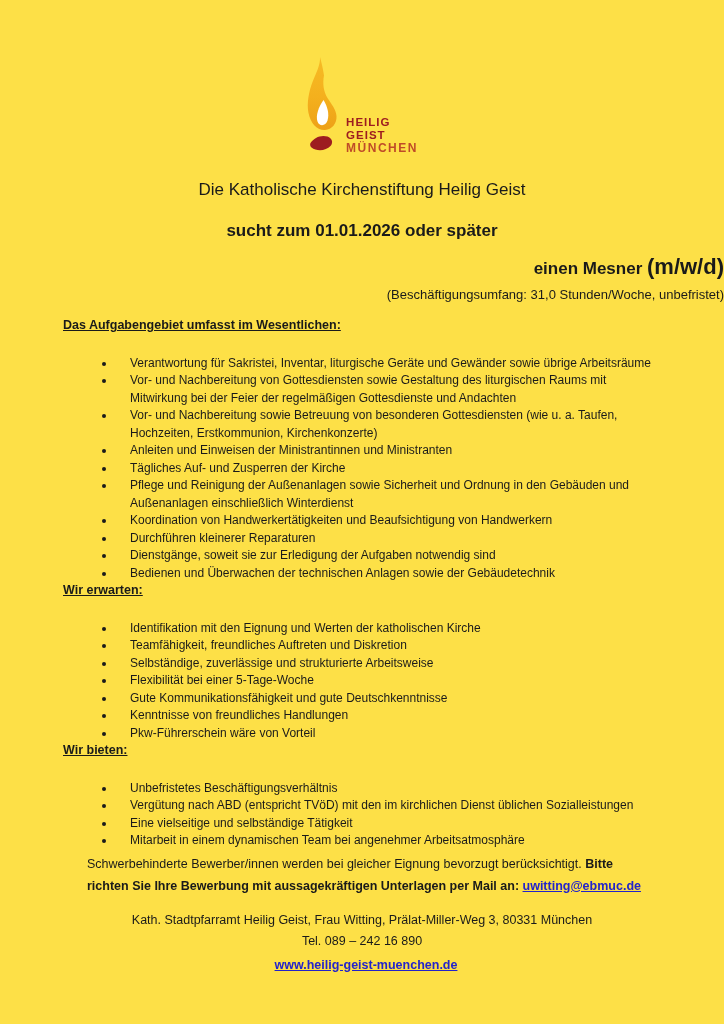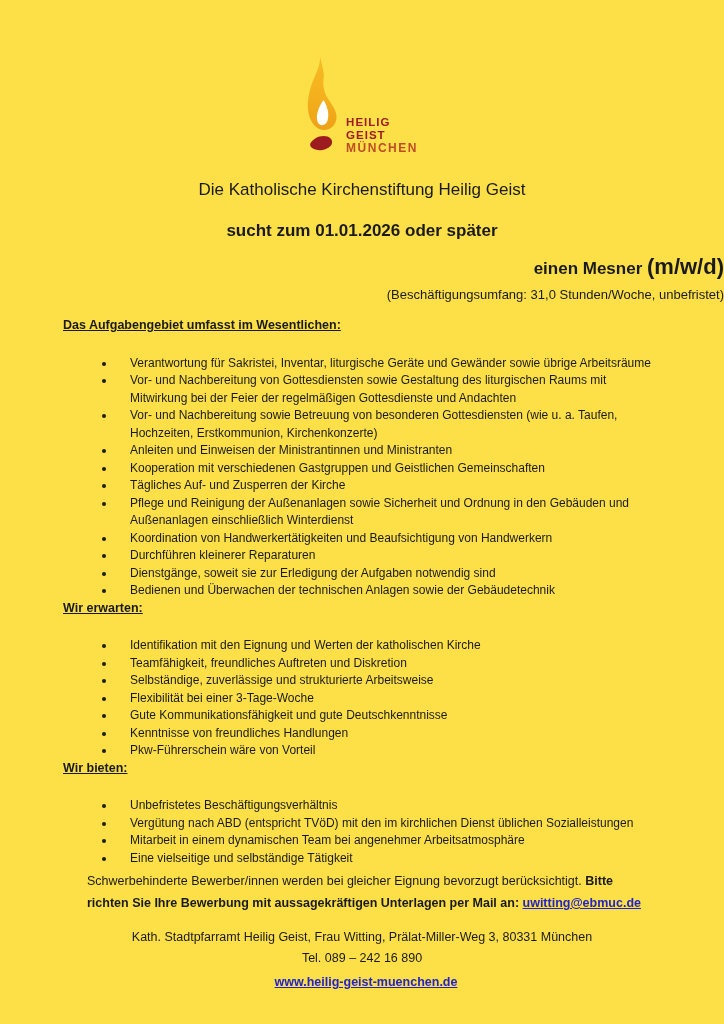--- a/index.html
+++ b/index.html
@@ -137,46 +137,45 @@
   <div class="t4">(Beschäftigungsumfang: 31,0 Stunden/Woche, unbefristet)</div>
 
   <div class="sections">
 
     <div class="sec-heading">Das Aufgabengebiet umfasst im Wesentlichen:</div>
     <ul class="bullets">
       <li>Verantwortung für Sakristei, Inventar, liturgische Geräte und Gewänder sowie übrige Arbeitsräume</li>
       <li>Vor- und Nachbereitung von Gottesdiensten sowie Gestaltung des liturgischen Raums mit Mitwirkung bei der Feier der regelmäßigen Gottesdienste und Andachten</li>
       <li>Vor- und Nachbereitung sowie Betreuung von besonderen Gottesdiensten (wie u. a. Taufen, Hochzeiten, Erstkommunion, Kirchenkonzerte)</li>
       <li>Anleiten und Einweisen der Ministrantinnen und Ministranten</li>
-      <li>Kooperation mit verschiedenen Gastgruppen und Geistlichen Gemeinschaften</li>
       <li>Tägliches Auf- und Zusperren der Kirche</li>
       <li>Pflege und Reinigung der Außenanlagen sowie Sicherheit und Ordnung in den Gebäuden und Außenanlagen einschließlich Winterdienst</li>
       <li>Koordination von Handwerkertätigkeiten und Beaufsichtigung von Handwerkern</li>
       <li>Durchführen kleinerer Reparaturen</li>
       <li>Dienstgänge, soweit sie zur Erledigung der Aufgaben notwendig sind</li>
       <li>Bedienen und Überwachen der technischen Anlagen sowie der Gebäudetechnik</li>
     </ul>
 
     <div class="sec-heading">Wir erwarten:</div>
     <ul class="bullets">
       <li>Identifikation mit den Eignung und Werten der katholischen Kirche</li>
       <li>Teamfähigkeit, freundliches Auftreten und Diskretion</li>
       <li>Selbständige, zuverlässige und strukturierte Arbeitsweise</li>
-      <li>Flexibilität bei einer 3-Tage-Woche</li>
+      <li>Flexibilität bei einer 5-Tage-Woche</li>
       <li>Gute Kommunikationsfähigkeit und gute Deutschkenntnisse</li>
       <li>Kenntnisse von freundliches Handlungen</li>
       <li>Pkw-Führerschein wäre von Vorteil</li>
     </ul>
 
     <div class="sec-heading">Wir bieten:</div>
     <ul class="bullets">
       <li>Unbefristetes Beschäftigungsverhältnis</li>
       <li>Vergütung nach ABD (entspricht TVöD) mit den im kirchlichen Dienst üblichen Sozialleistungen</li>
+      <li>Eine vielseitige und selbständige Tätigkeit</li>
       <li>Mitarbeit in einem dynamischen Team bei angenehmer Arbeitsatmosphäre</li>
-      <li>Eine vielseitige und selbständige Tätigkeit</li>
     </ul>
   </div>
 
   <p class="closing"><span>Schwerbehinderte Bewerber/innen werden bei gleicher Eignung bevorzugt berücksichtigt. </span><span class="bold">Bitte richten Sie Ihre Bewerbung mit aussagekräftigen Unterlagen per Mail an: </span><a class="doc-link" href="#">uwitting@ebmuc.de</a></p>
 
   <div class="contact">
     <div>Kath. Stadtpfarramt Heilig Geist, Frau Witting, Prälat-Miller-Weg 3, 80331 München</div>
     <div>Tel. 089 – 242 16 890</div>
   </div>
 

